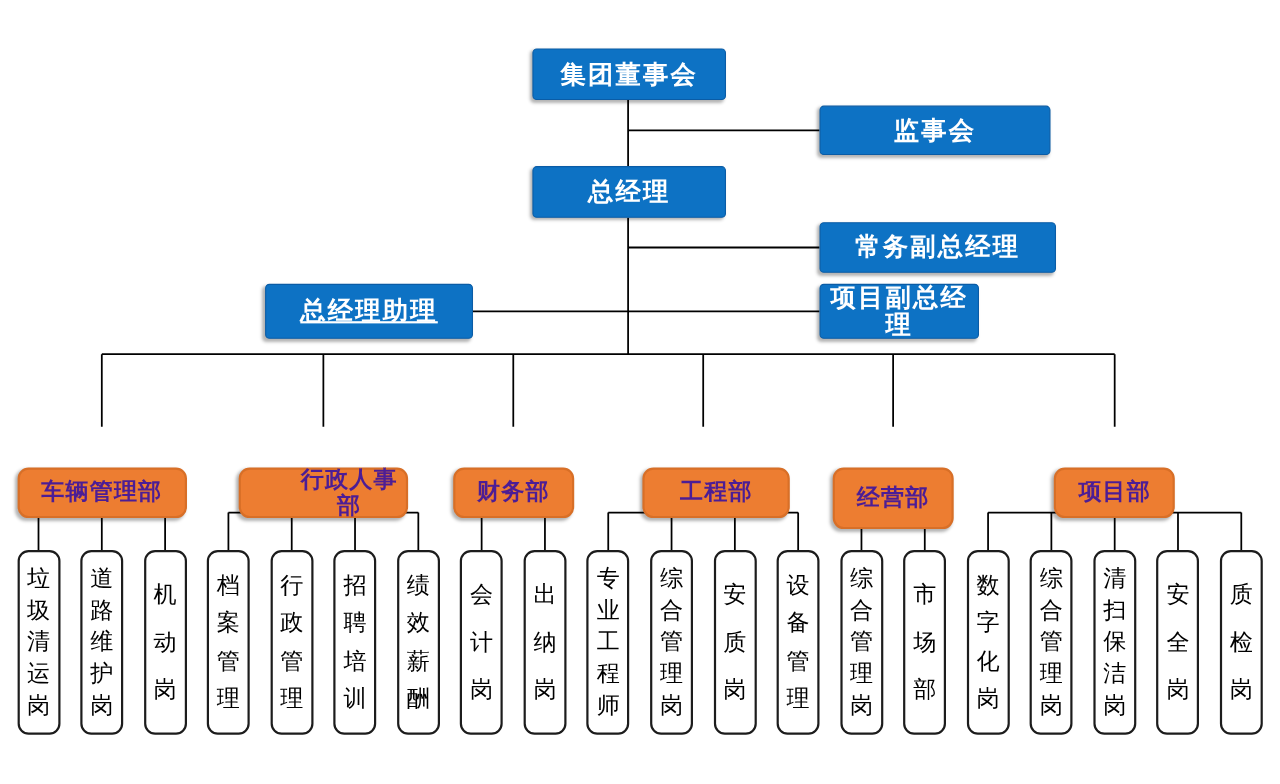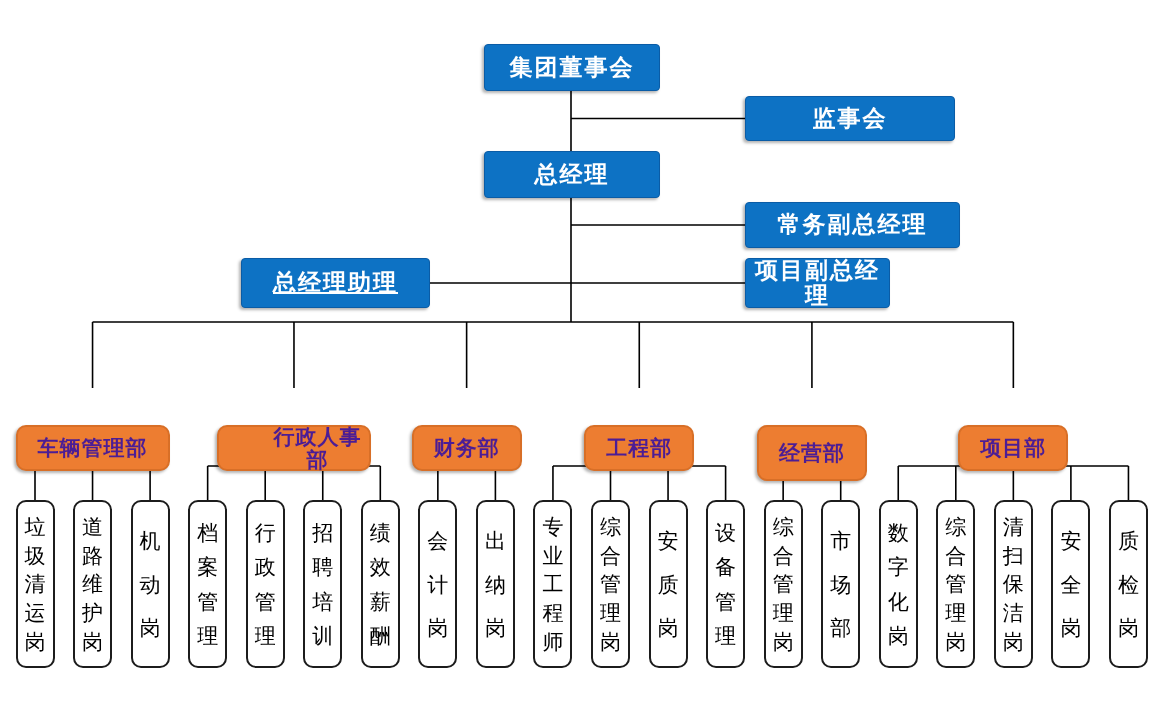--- a/index.html
+++ b/index.html
@@ -112,21 +112,21 @@
       <div class="node leaf" style="left: 418.35px; top: 500px; width: 39px; height: 168px;">
         <span class="vchar">会</span>
         <span class="vchar">计</span>
         <span class="vchar">岗</span>
       </div>
       <div class="node leaf" style="left: 475.9px; top: 500px; width: 39px; height: 168px;">
         <span class="vchar">出</span>
         <span class="vchar">纳</span>
         <span class="vchar">岗</span>
       </div>
-      <div class="node dept" style="left: 584.275px; top: 388px; width: 110px; height: 46px;">工程部</div>
+      <div class="node dept" style="left: 584.275px; top: 388px; width: 134px; height: 46px;">工程部</div>
       <div class="node leaf" style="left: 533.45px; top: 500px; width: 39px; height: 168px;">
         <span class="vchar">专</span>
         <span class="vchar">业</span>
         <span class="vchar">工</span>
         <span class="vchar">程</span>
         <span class="vchar">师</span>
       </div>
       <div class="node leaf" style="left: 591px; top: 500px; width: 39px; height: 168px;">
         <span class="vchar">综</span>
         <span class="vchar">合</span>

